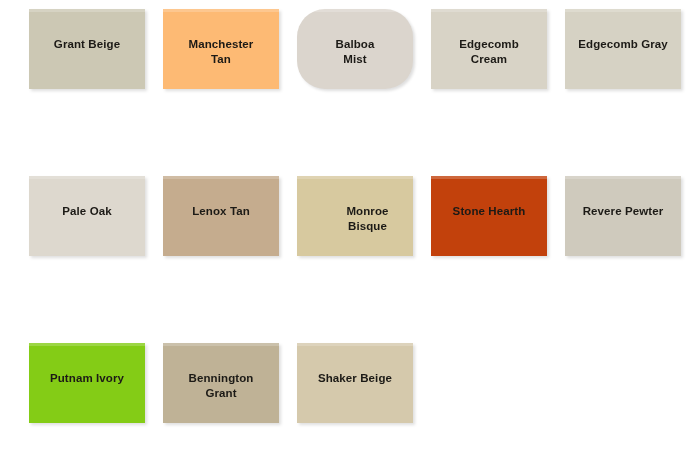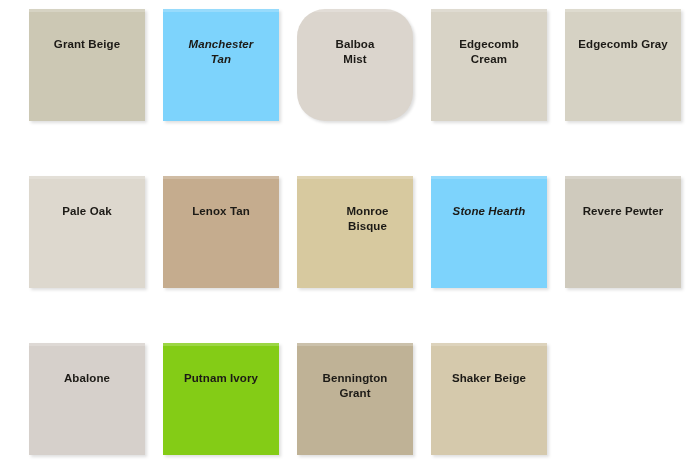--- a/index.html
+++ b/index.html
@@ -25,21 +25,21 @@
     grid-template-rows: repeat(3, 108px);
     column-gap: 18px;
     row-gap: 59px;
     padding: 9px 0 0 29px;
     box-sizing: border-box;
   }
 
   .swatch {
     position: relative;
     width: 116px;
-    height: 112px;
+    height: 80px;
     box-sizing: border-box;
     display: flex;
     align-items: flex-start;
     justify-content: center;
     
     box-shadow: 2px 2px 3px rgba(0, 0, 0, 0.13);
   }
 
   
   .swatch::before {
@@ -70,21 +70,21 @@
 </style>
 </head>
 <body style="background-color: rgb(255, 255, 255);">
 
 <main id="swatch-grid">
 
   <div class="swatch" style="background-color: rgb(204, 200, 180);">
     <span class="swatch-label" style="color: rgb(28, 26, 22);">Grant Beige</span>
   </div>
 
-  <div class="swatch" style="background-color: #7dd3fc; font-style: italic;">
+  <div class="swatch" style="background-color: #fdba74;">
     <span class="swatch-label" style="color: rgb(28, 26, 22);">Manchester
 Tan</span>
   </div>
 
   <div class="swatch" style="background-color: rgb(219, 213, 205); border-radius: 28px;">
     <span class="swatch-label" style="color: rgb(28, 26, 22);">Balboa
 Mist</span>
   </div>
 
   <div class="swatch" style="background-color: rgb(216, 211, 198);">
@@ -101,31 +101,28 @@
   </div>
 
   <div class="swatch" style="background-color: rgb(197, 172, 142);">
     <span class="swatch-label" style="color: rgb(28, 26, 22);">Lenox Tan</span>
   </div>
 
   <div class="swatch" style="background-color: rgb(215, 201, 159);">
     <span class="swatch-label" style="color: rgb(28, 26, 22); margin-left: 25px;">Monroe Bisque</span>
   </div>
 
-  <div class="swatch" style="background-color: #7dd3fc; font-style: italic;">
+  <div class="swatch" style="background-color: #c2410c;">
     <span class="swatch-label" style="color: rgb(28, 26, 22);">Stone Hearth</span>
   </div>
 
   <div class="swatch" style="background-color: rgb(207, 202, 189);">
     <span class="swatch-label" style="color: rgb(28, 26, 22);">Revere Pewter</span>
   </div>
 
-  <div class="swatch" style="background-color: rgb(214, 208, 203);">
-    <span class="swatch-label" style="color: rgb(28, 26, 22);">Abalone</span>
-  </div>
 
   <div class="swatch" style="background-color: #84cc16;">
     <span class="swatch-label" style="color: rgb(28, 26, 22);">Putnam Ivory</span>
   </div>
 
 
   <div class="swatch" style="background-color: rgb(191, 178, 150);">
     <span class="swatch-label" style="color: rgb(28, 26, 22);">Bennington
 Grant</span>
   </div>

